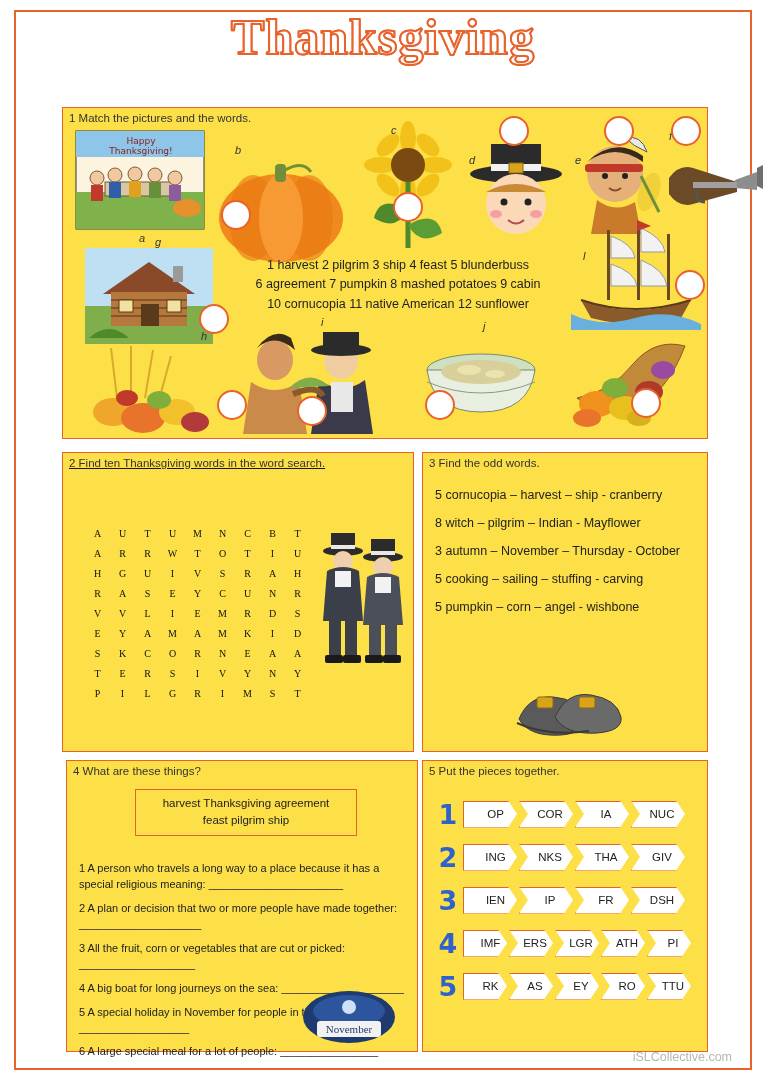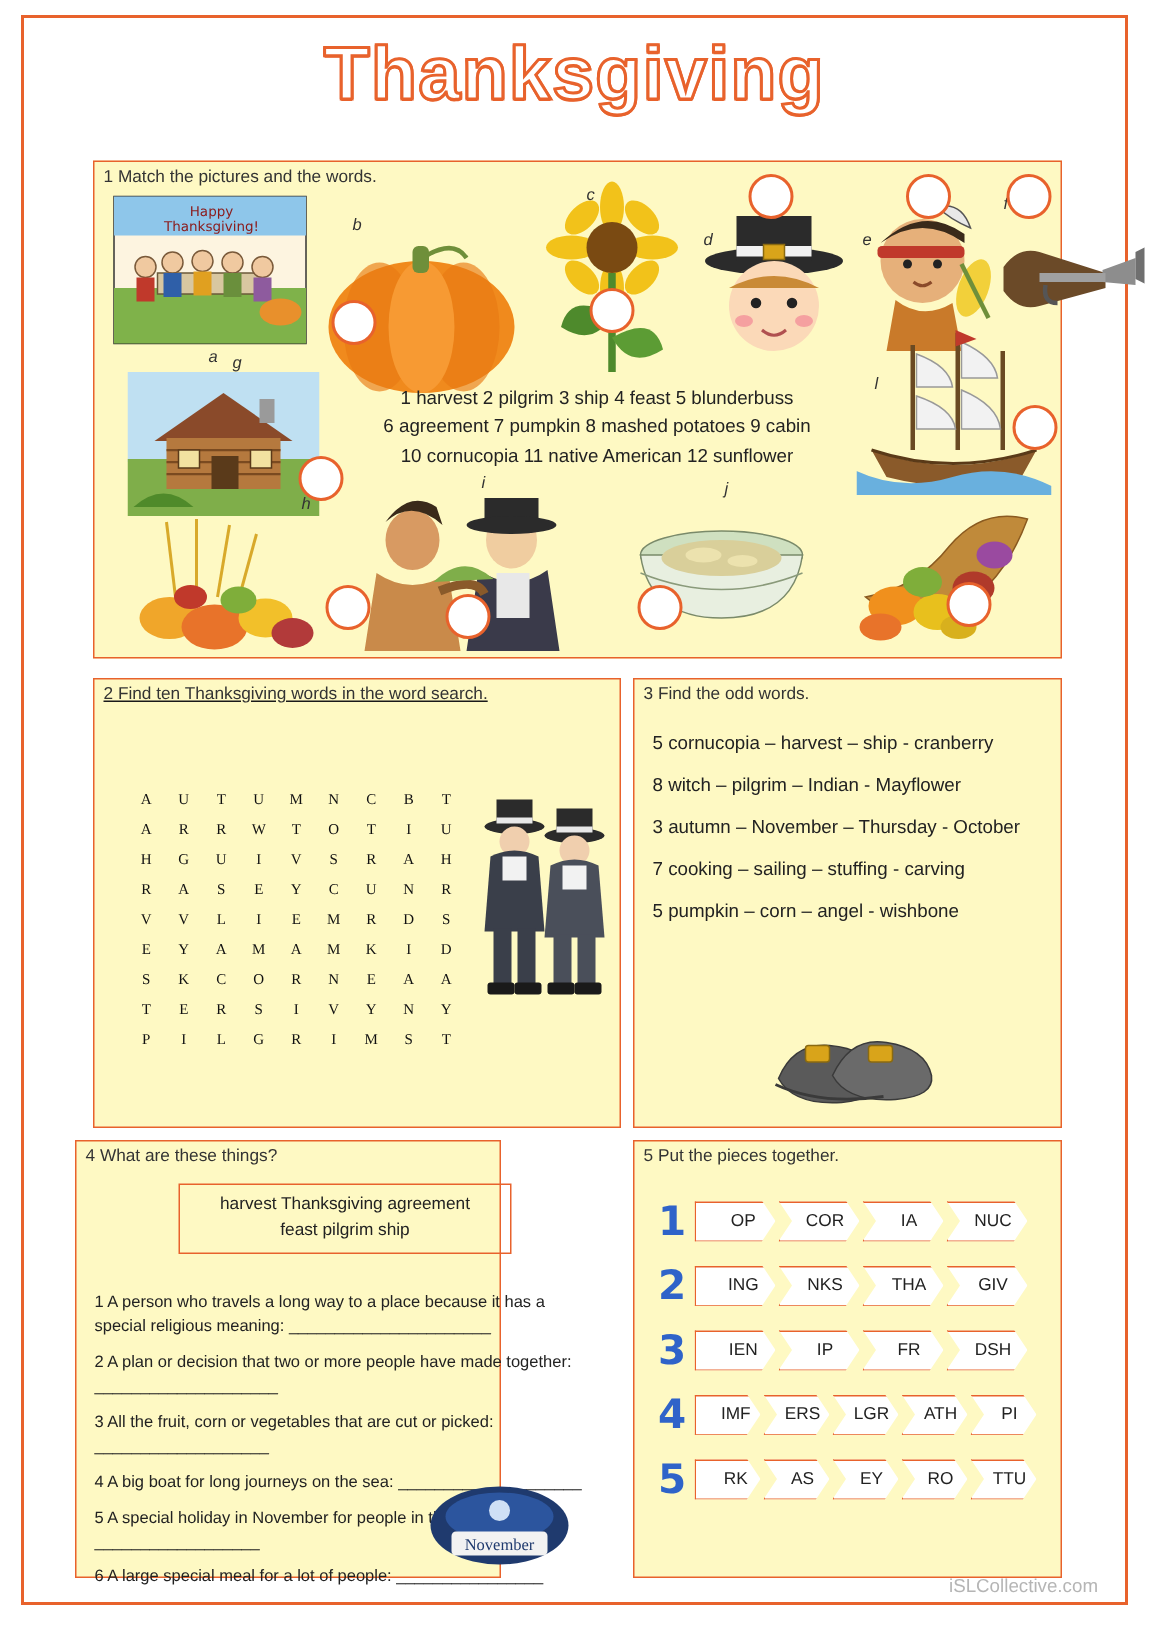--- a/index.html
+++ b/index.html
@@ -21,38 +21,38 @@
     top: 10px;
     width: 738px;
     height: 1060px;
     border: 2px solid #e8622c;
     box-sizing: border-box;
     background: #fff;
   }
   
   .title {
     text-align: center;
-    margin-top: 12px;
-    font-family: Liberation Sans, sans-serif;
+    margin-top: 0;
+    font-family: Liberation Serif, serif;
     font-size: 50px;
     font-weight: bold;
     letter-spacing: 1px;
     color: #ffffff;
     -webkit-text-stroke: 2px #e8622c;
     text-shadow:
        1px 0 0 #e8622c, -1px 0 0 #e8622c,
        0 1px 0 #e8622c, 0 -1px 0 #e8622c;
     line-height: 1;
   }
   
   .box {
     position: absolute;
     border: 1.5px solid #e8622c;
     box-sizing: border-box;
-    background: #fef9c3;
+    background: #fde047;
   }
   .box-title {
     font-size: 11.5px;
     color: #333;
     padding: 4px 6px 0 6px;
   }
   
   #ex1 { left: 46px; top: 95px; width: 646px; height: 332px; }
   .ex1-inner { position: relative; width: 100%; height: 100%; }
   .wordlist {
@@ -99,21 +99,21 @@
     position: absolute;
     left: 12px; top: 34px;
     width: 262px;
     font-size: 12.5px;
     line-height: 1.35;
     color: #222;
   }
   .odd-list li { margin-bottom: 11px; list-style: none; }
   .odd-list ol { margin: 0; padding: 0; }
   
-  #ex4 { left: 34px; top: 748px; width: 284px; height: 292px; }
+  #ex4 { left: 50px; top: 748px; width: 352px; height: 292px; }
   .wordbank {
     position: absolute;
     left: 68px; top: 28px;
     width: 212px;
     border: 1px solid #e8622c;
     padding: 5px 4px;
     text-align: center;
     font-size: 11.5px;
     line-height: 1.5;
     color: #222;
@@ -429,21 +429,21 @@
     </svg>
   </div>
 
   <div class="box" id="ex3">
     <div class="box-title">3 Find the odd words.</div>
     <div class="odd-list">
       <ol>
         <li>5 cornucopia – harvest – ship - cranberry</li>
         <li>8 witch – pilgrim – Indian - Mayflower</li>
         <li>3 autumn – November – Thursday - October</li>
-        <li>7 cooking – sailing – stuffing - carving</li>
+        <li>5 cooking – sailing – stuffing - carving</li>
         <li>5 pumpkin – corn – angel - wishbone</li>
       </ol>
     </div>
     <svg class="art" style="left:88px; top:218px;" width="118" height="70" viewBox="0 0 118 70">
       <path d="M8 48 q10 -24 34 -22 q26 2 30 20 q4 16 -22 18 q-32 2 -42 -16z" fill="#5a5a5a" stroke="#3a3a3a"></path>
       <path d="M44 46 q12 -26 36 -22 q26 4 30 22 q2 14 -24 16 q-32 2 -42 -16z" fill="#6a6a6a" stroke="#3a3a3a"></path>
       <rect x="26" y="26" width="16" height="11" rx="2" fill="#d9a41a" stroke="#8a6a10"></rect>
       <rect x="68" y="26" width="16" height="11" rx="2" fill="#d9a41a" stroke="#8a6a10"></rect>
       <path d="M6 52 q30 14 72 8" stroke="#3a3a3a" fill="none" stroke-width="2"></path>
     </svg>

